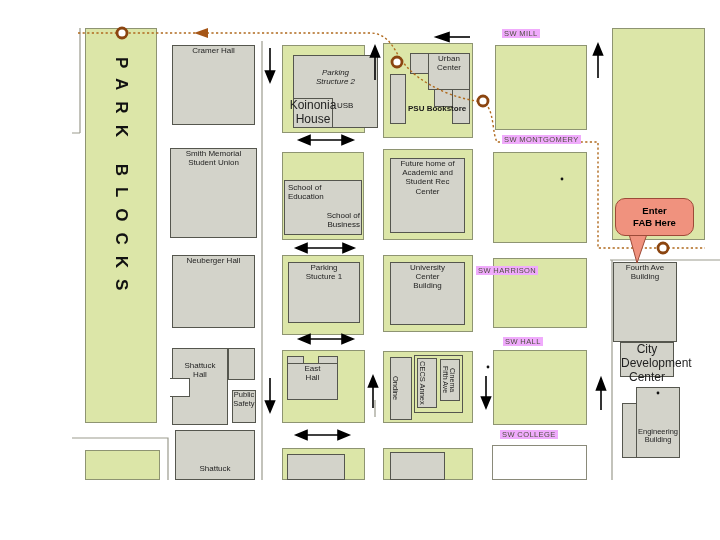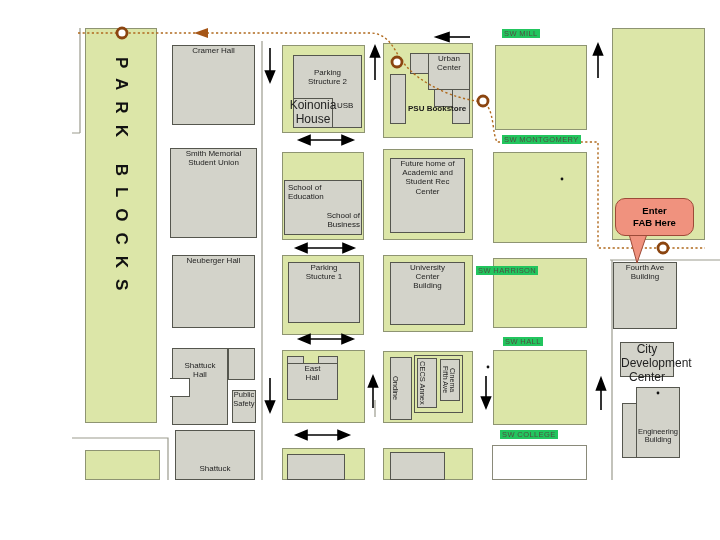--- a/index.html
+++ b/index.html
@@ -3,21 +3,21 @@
 <meta charset="utf-8">
 <style>
   html,body{margin:0;padding:0;background:#fff;}
   #canvas{position:relative;width:720px;height:540px;background:#fff;overflow:hidden;
           font-family:"Liberation Sans",sans-serif;color:#1a1a1a;}
   .g{position:absolute;background:#dce6a8;border:1px solid #8e9472;box-sizing:border-box;}
   .b{position:absolute;background:#d3d3ca;border:1px solid #55564e;box-sizing:border-box;
      display:flex;align-items:flex-start;justify-content:center;text-align:center;
      font-size:8px;line-height:1.15;color:#1f1f1f;}
   .white-blk{position:absolute;background:#fff;border:1px solid #8a8a7a;box-sizing:border-box;}
-  .st{position:absolute;font-size:7.5px;letter-spacing:.4px;color:#4f4f42;background:#22c55e;
+  .st{position:absolute;font-size:7.5px;letter-spacing:.4px;color:#4f4f42;background:#f0abfc;
       padding:0 2px;white-space:nowrap;}
   .vtext{writing-mode:vertical-lr;text-orientation:sideways;font-size:7.5px;line-height:1.1;}
   .cornerlbl{position:absolute;font-size:8px;line-height:1.1;}
   .parkblocks{position:absolute;left:85px;top:28px;width:72px;height:395px;
       display:flex;align-items:flex-start;justify-content:center;}
   .parkblocks span{writing-mode:vertical-rl;text-orientation:sideways;font-size:17px;
       font-weight:600;letter-spacing:11px;padding-top:28px;color:#111;}
   .bubble{position:absolute;left:615px;top:198px;width:79px;height:38px;background:#f0927e;
       border:1.5px solid #9c4a38;border-radius:10px;display:flex;flex-direction:column;
       align-items:center;justify-content:center;font-size:9.5px;font-weight:bold;color:#000;
@@ -66,21 +66,21 @@
     </div>
   <div class="b" style="left:228px;top:348px;width:27px;height:32px;"></div>
   <div class="notch" style="left:170px;top:378px;width:20px;height:19px;"></div>
   <div class="b" style="left:232px;top:390px;width:24px;height:33px;font-size:7.5px;">
     <span>Public Safety</span>
     </div>
   <div class="b" style="left:175px;top:430px;width:80px;height:50px;align-items:flex-end;">
     <span style="padding-bottom:6px;">Shattuck</span>
     </div>
 
-  <div class="b" style="left:293px;top:55px;width:69px;height:73px;align-items:flex-start;">
+  <div class="b" style="left:293px;top:55px;width:85px;height:73px;align-items:flex-start;font-style:italic;">
     <span style="width:50px;padding-top:12px;">Parking Structure 2</span>
     </div>
   <div class="b" style="left:293px;top:98px;width:40px;height:30px;font-size:12px;">
     <span>Koinonia House</span>
     </div>
   <div class="txtonly" style="left:337px;top:102px;">USB</div>
 
   <div class="b" style="left:284px;top:180px;width:78px;height:55px;"></div>
   <div class="cornerlbl" style="left:288px;top:184px;width:45px;">School of Education</div>
   <div class="cornerlbl" style="left:316px;top:212px;width:44px;text-align:right;">School of Business</div>
@@ -116,21 +116,21 @@
     </div>
   <div style="position:absolute;left:414px;top:355px;width:49px;height:58px;border:1px solid #55564e;box-sizing:border-box;"></div>
   <div class="b vtext" style="left:417px;top:358px;width:20px;height:50px;">
     <span>CECS Annex</span>
     </div>
   <div class="b vtext" style="left:440px;top:359px;width:20px;height:42px;font-size:7px;">
     <span>Fifth Ave Cinema</span>
     </div>
   <div class="b" style="left:390px;top:452px;width:55px;height:28px;"></div>
 
-  <div class="b" style="left:613px;top:262px;width:64px;height:67px;">
+  <div class="b" style="left:613px;top:262px;width:64px;height:80px;">
     <span style="width:45px;">Fourth Ave Building</span>
     </div>
   <div class="b" style="left:620px;top:342px;width:54px;height:35px;font-size:12px;">
     <span style="width:52px;">City Development Center</span>
     </div>
   <div class="b" style="left:622px;top:403px;width:16px;height:55px;border-right:none;"></div>
   <div class="b" style="left:636px;top:387px;width:44px;height:71px;align-items:flex-end;font-size:7.5px;">
     <span style="width:42px;padding-bottom:12px;">Engineering Building</span>
     </div>
 

